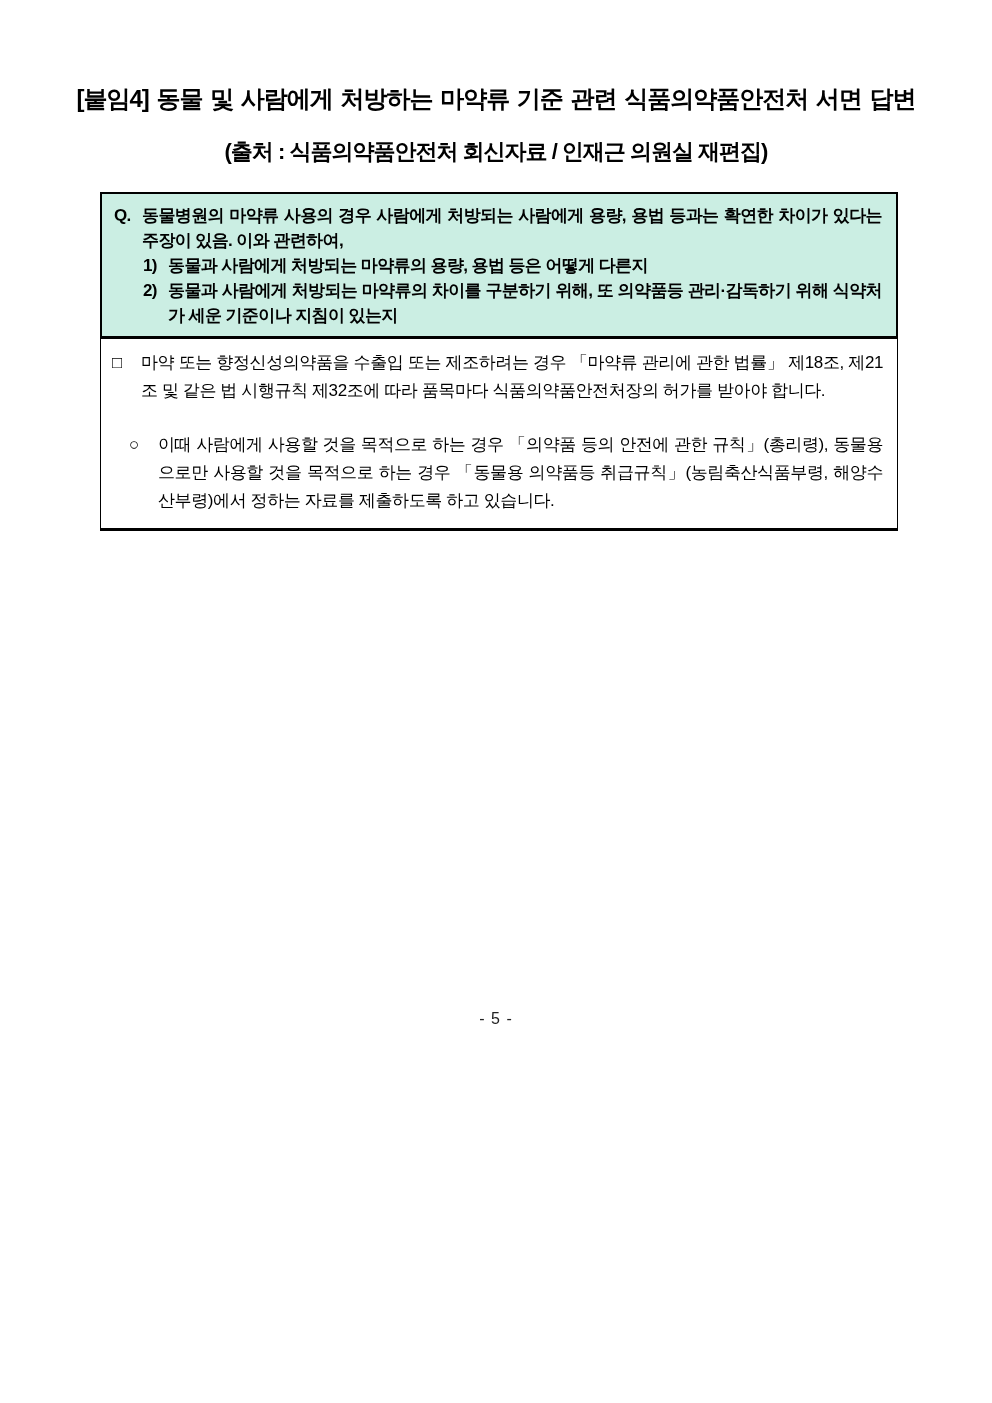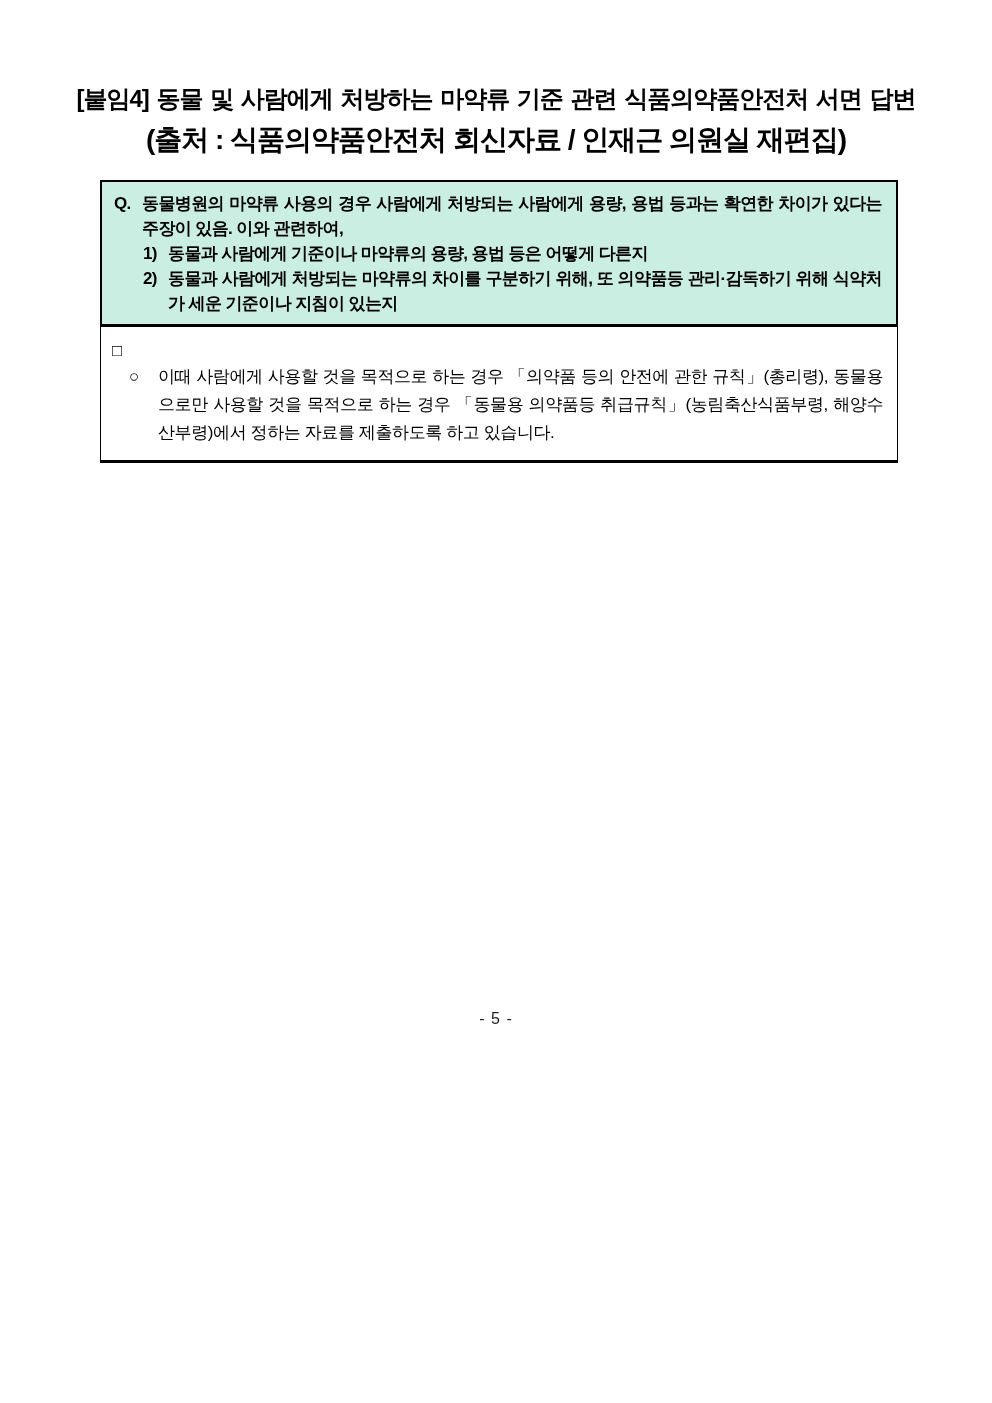--- a/index.html
+++ b/index.html
@@ -19,22 +19,22 @@
   }
   .doc-title {
     margin: 0 40px;
     font-size: 24px;
     font-weight: bold;
     letter-spacing: -1px;
     line-height: 30px;
     word-spacing: 2px;
   }
   .doc-subtitle {
-    margin: 12px 40px 0;
-    font-size: 28px;
+    margin: 24px 40px 0;
+    font-size: 22px;
     font-weight: bold;
     letter-spacing: -1px;
     line-height: 28px;
   }
   .qa {
     margin: 26px 94px 0 100px;
   }
   .q-box {
     border: 2px solid #000000;
     padding: 9px 14px 8px 10px;
@@ -112,31 +112,32 @@
 
   <div class="qa">
 
     <div class="q-box" style="background: rgb(203, 238, 227);">
       <p class="q-lead">
         <span class="q-marker">Q.</span>
         <span>동물병원의 마약류 사용의 경우 사람에게 처방되는 사람에게 용량, 용법 등과는 확연한 차이가 있다는 주장이 있음. 이와 관련하여,</span>
       </p>
       <p class="q-item">
         <span class="item-marker">1)</span>
-        <span>동물과 사람에게 기준이나 마약류의 용량, 용법 등은 어떻게 다른지</span>
+        <span>동물과 사람에게 처방되는 마약류의 용량, 용법 등은 어떻게 다른지</span>
       </p>
       <p class="q-item">
         <span class="item-marker">2)</span>
         <span>동물과 사람에게 처방되는 마약류의 차이를 구분하기 위해, 또 의약품등 관리·감독하기 위해 식약처가 세운 기준이나 지침이 있는지</span>
       </p>
     </div>
 
     <div class="a-box">
       <p class="a-para">
         <span class="a-marker">□</span>
+        <span>마약 또는 향정신성의약품을 수출입 또는 제조하려는 경우 「마약류 관리에 관한 법률」 제18조, 제21조 및 같은 법 시행규칙 제32조에 따라 품목마다 식품의약품안전처장의 허가를 받아야 합니다.</span>
       </p>
       <p class="a-para second">
         <span class="a-marker">○</span>
         <span>이때 사람에게 사용할 것을 목적으로 하는 경우 「의약품 등의 안전에 관한 규칙」(총리령), 동물용으로만 사용할 것을 목적으로 하는 경우 「동물용 의약품등 취급규칙」(농림축산식품부령, 해양수산부령)에서 정하는 자료를 제출하도록 하고 있습니다.</span>
       </p>
     </div>
 
   </div>
 
   <div class="page-number">- 5 -</div>

